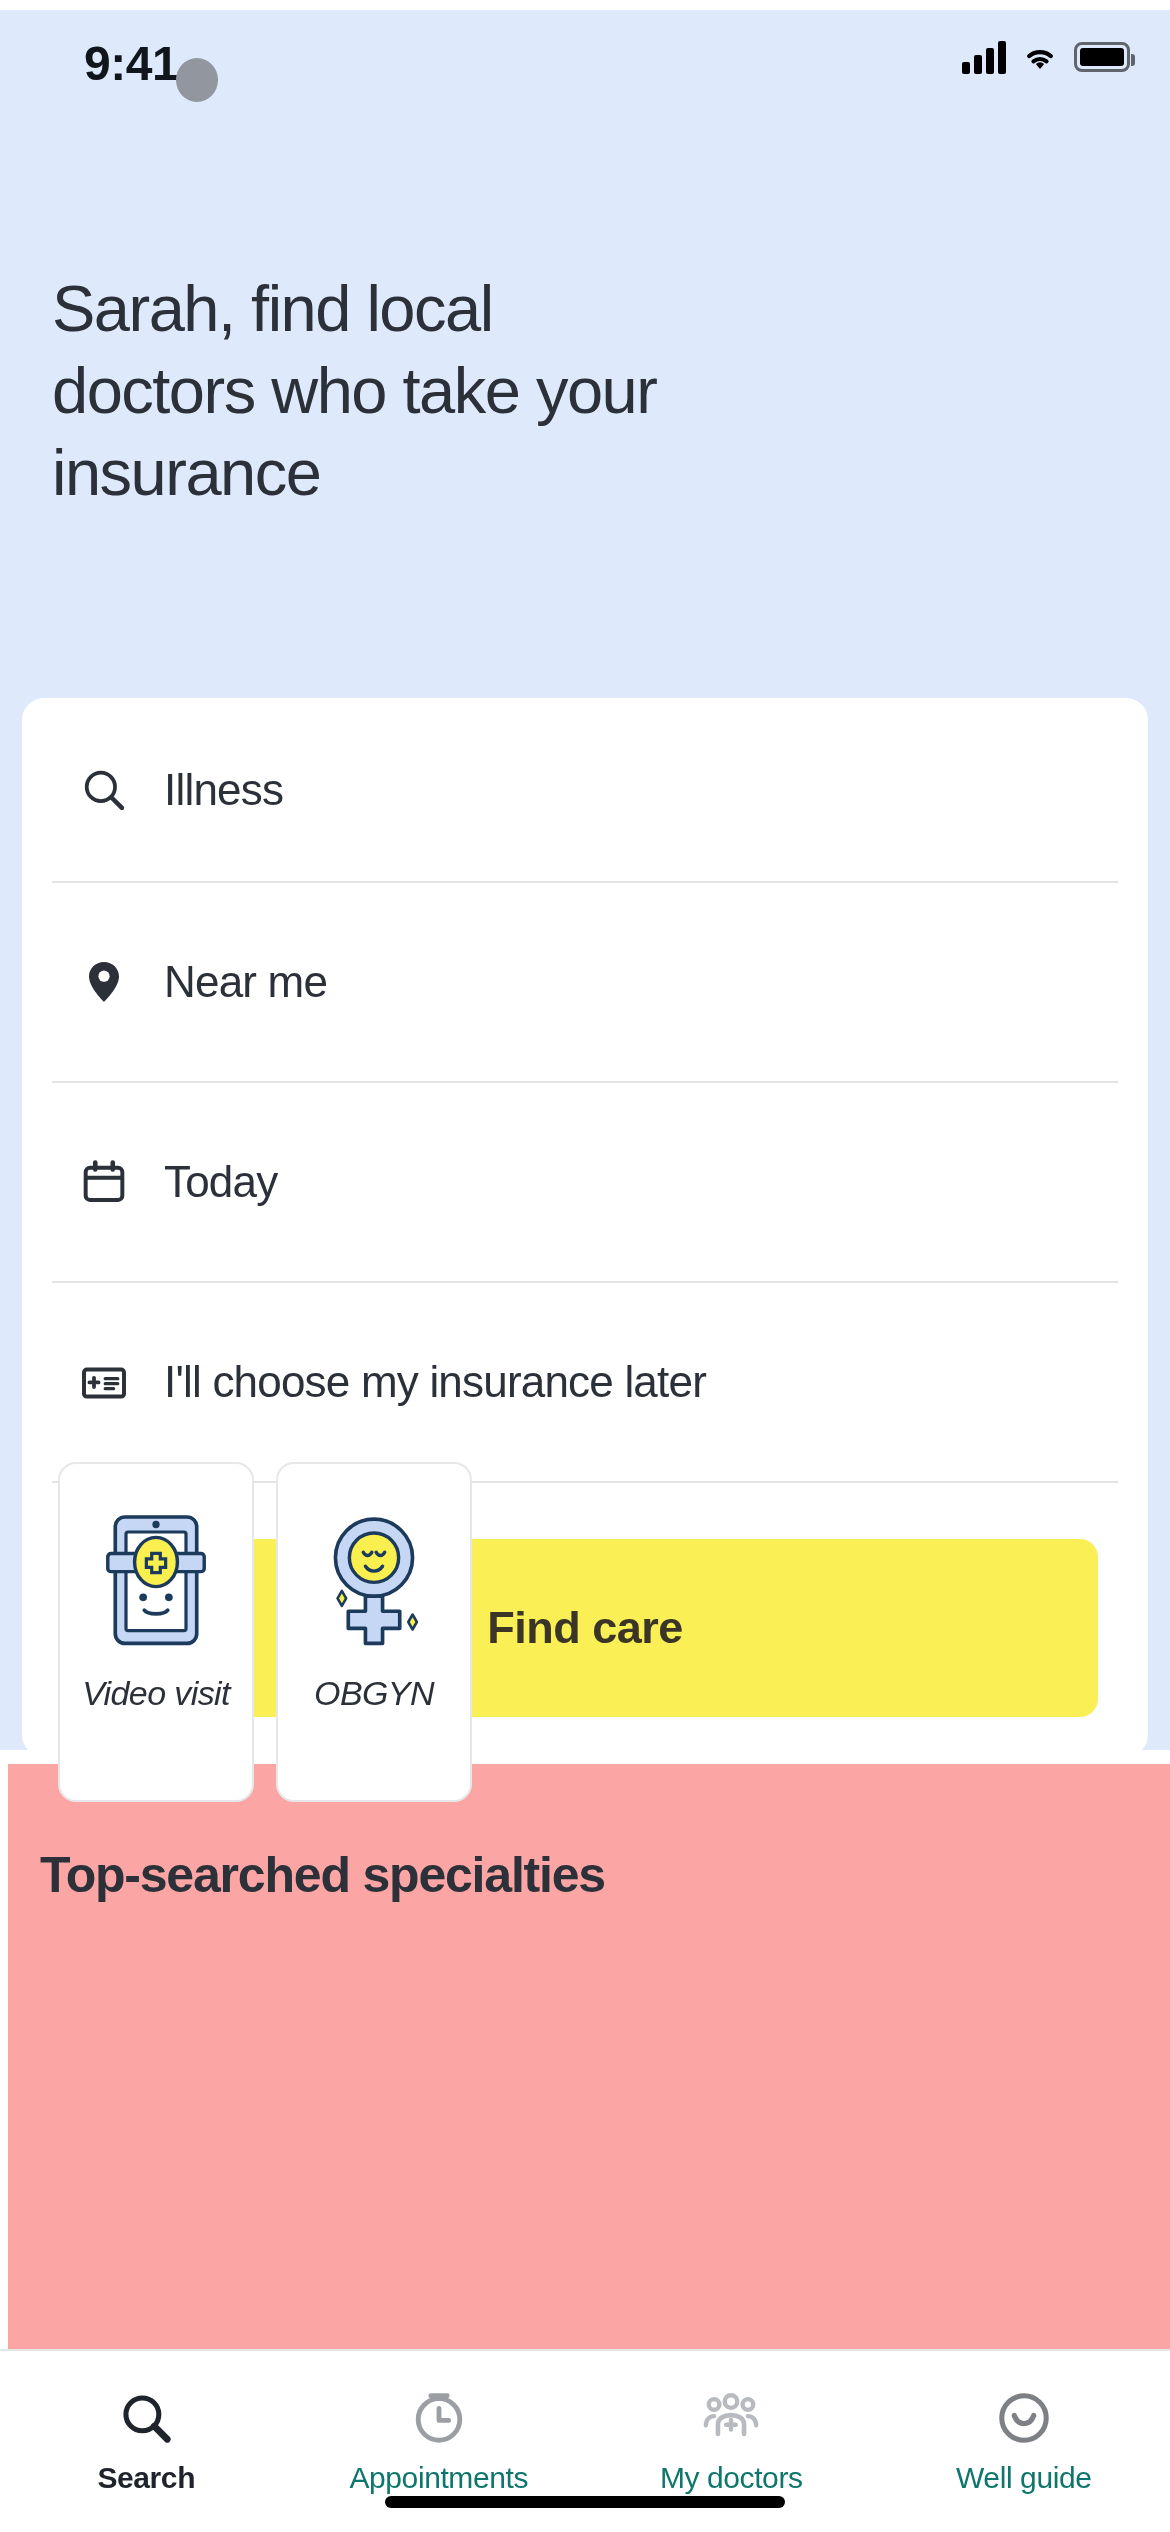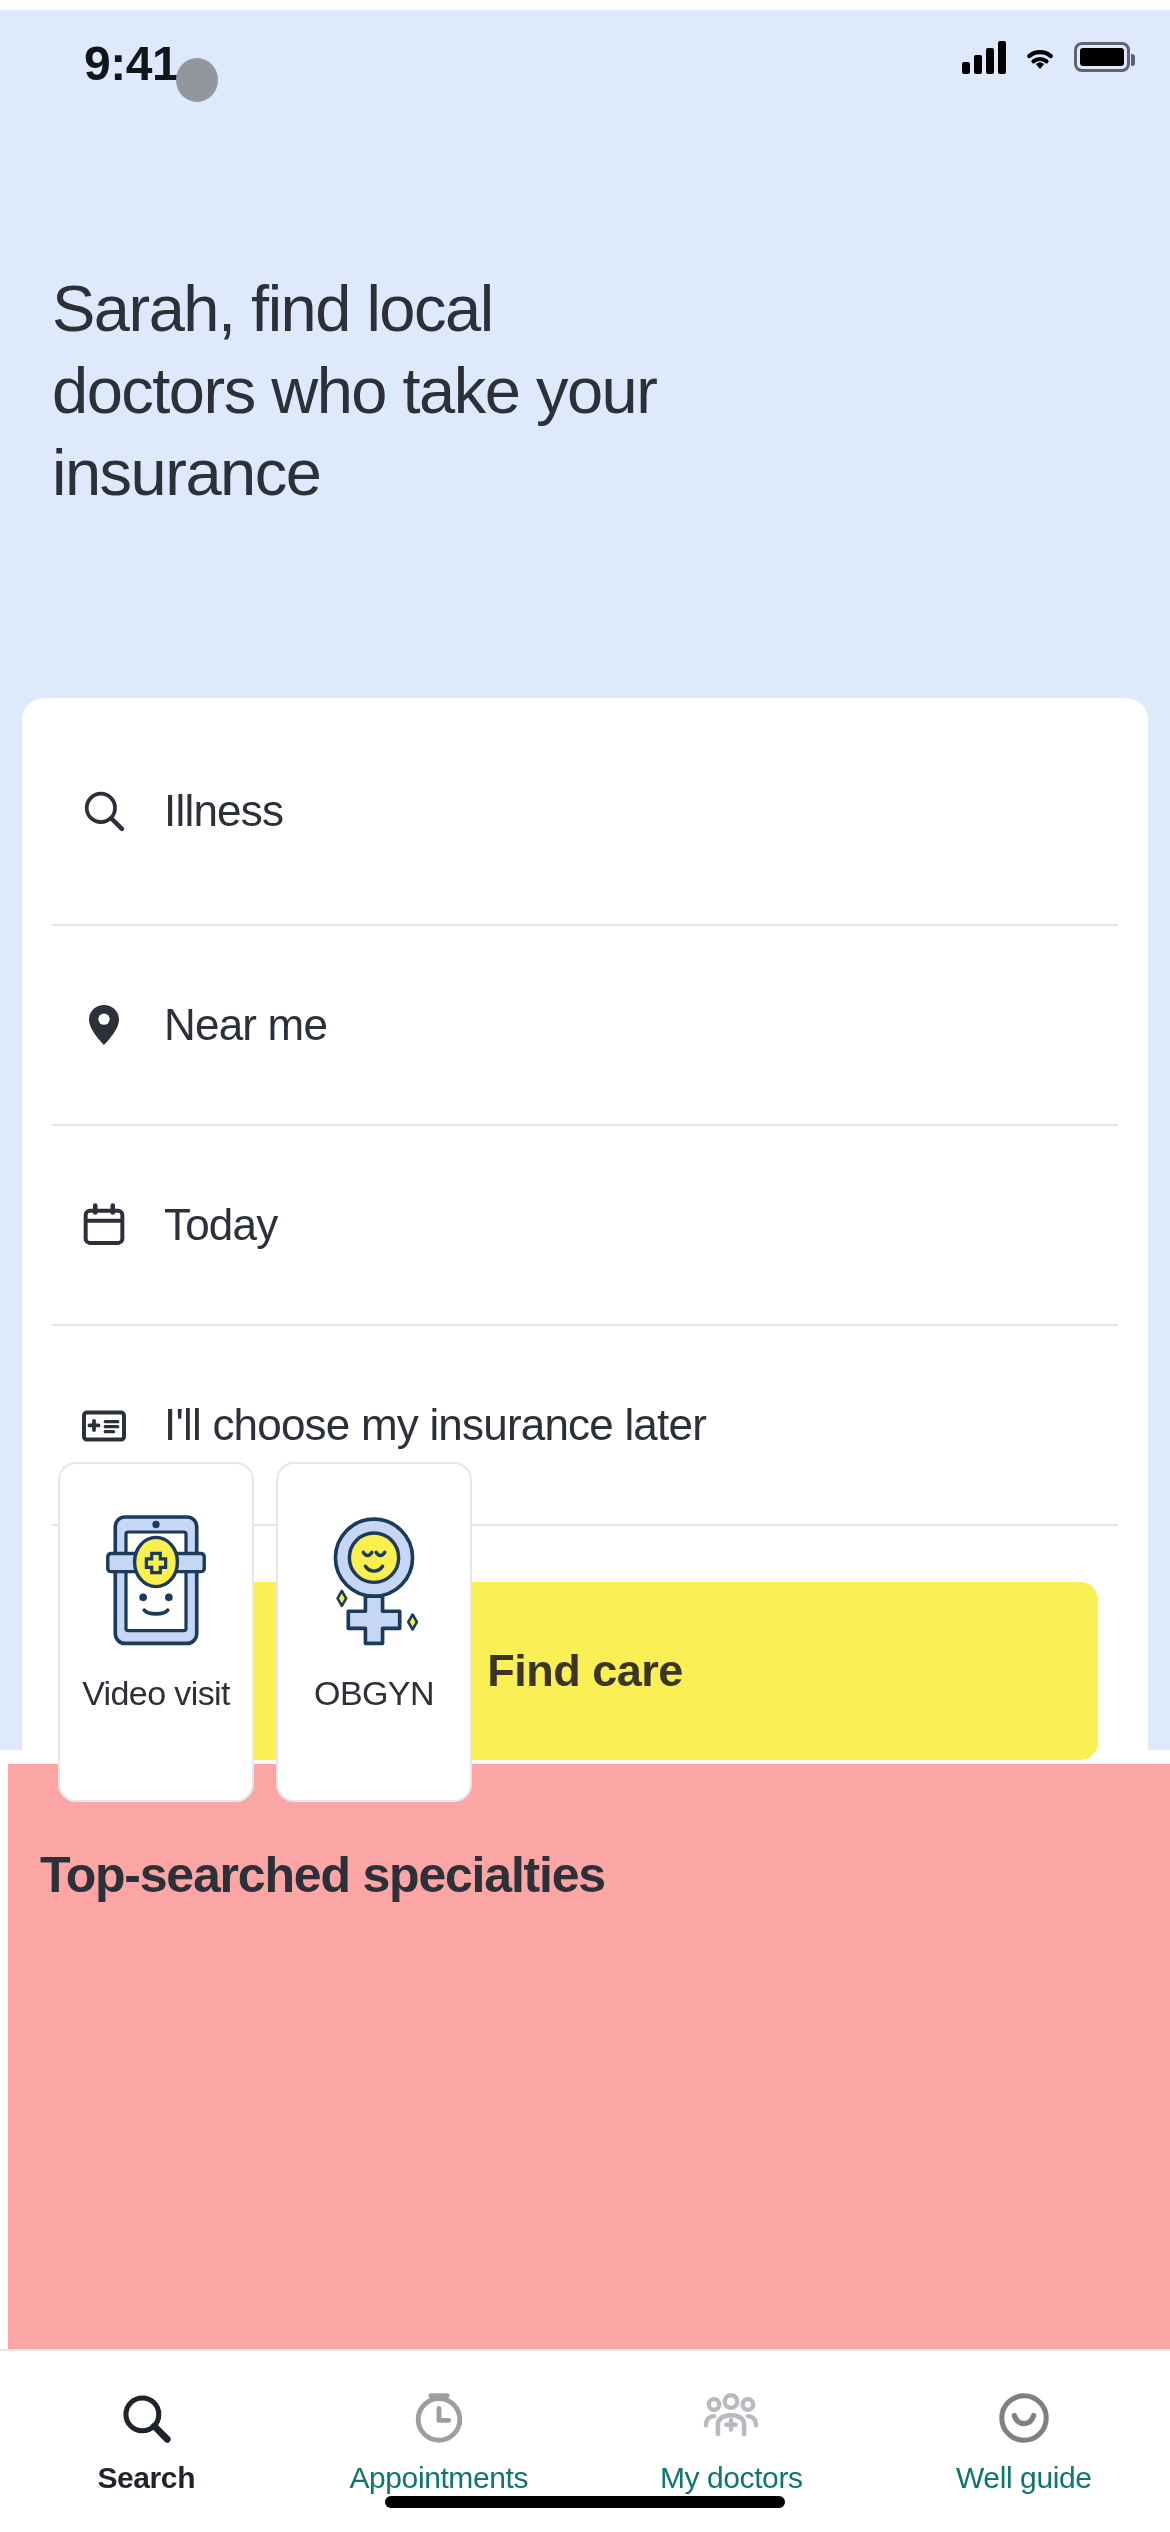--- a/index.html
+++ b/index.html
@@ -56,21 +56,21 @@
   .search-card {
     position:absolute; left:22px; top:688px; width:1126px;
     background:#ffffff; border-radius:22px;
     padding:0 30px 40px 30px;
   }
   .srow {
     display:flex; align-items:center; height:200px;
     border-bottom:2px solid #e3e4e6;
     padding-left:24px;
   }
-  .srow:nth-child(1){ height:228px; }
+  .srow:nth-child(1){ height:185px; }
   .srow .sicon {
     width:56px; height:56px; flex:0 0 56px;
     display:flex; align-items:center; justify-content:center;
     margin-right:32px;
   }
   .srow .slabel {
     font-size:44px; color:#2b3039; letter-spacing:-0.8px;
   }
   .find-btn {
     margin:56px 20px 0 20px;
@@ -85,21 +85,21 @@
   .specialties {
     position:absolute; left:8px; top:1764px; width:1170px; height:640px;
     background:#fca5a5;
   }
   .spec-title {
     position:absolute; left:32px; top:82px;
     font-size:50px; color:#2b3039; letter-spacing:-1.2px;
   }
   .spec-row {
     position:absolute; left:58px; top:1462px;
-    display:flex; gap:22px;
+    display:flex; gap:22px;font-style:italic;
   }
   .spec-card {
     width:196px; background:#fff;
     border:2px solid #e6e7e9; border-radius:18px;
     display:flex; flex-direction:column; align-items:center;
     padding-top:38px; height:340px;
   }
   .spec-art { width:132px; height:150px; }
   .spec-label {
     margin-top:22px; font-size:34px; color:#2b3039;

